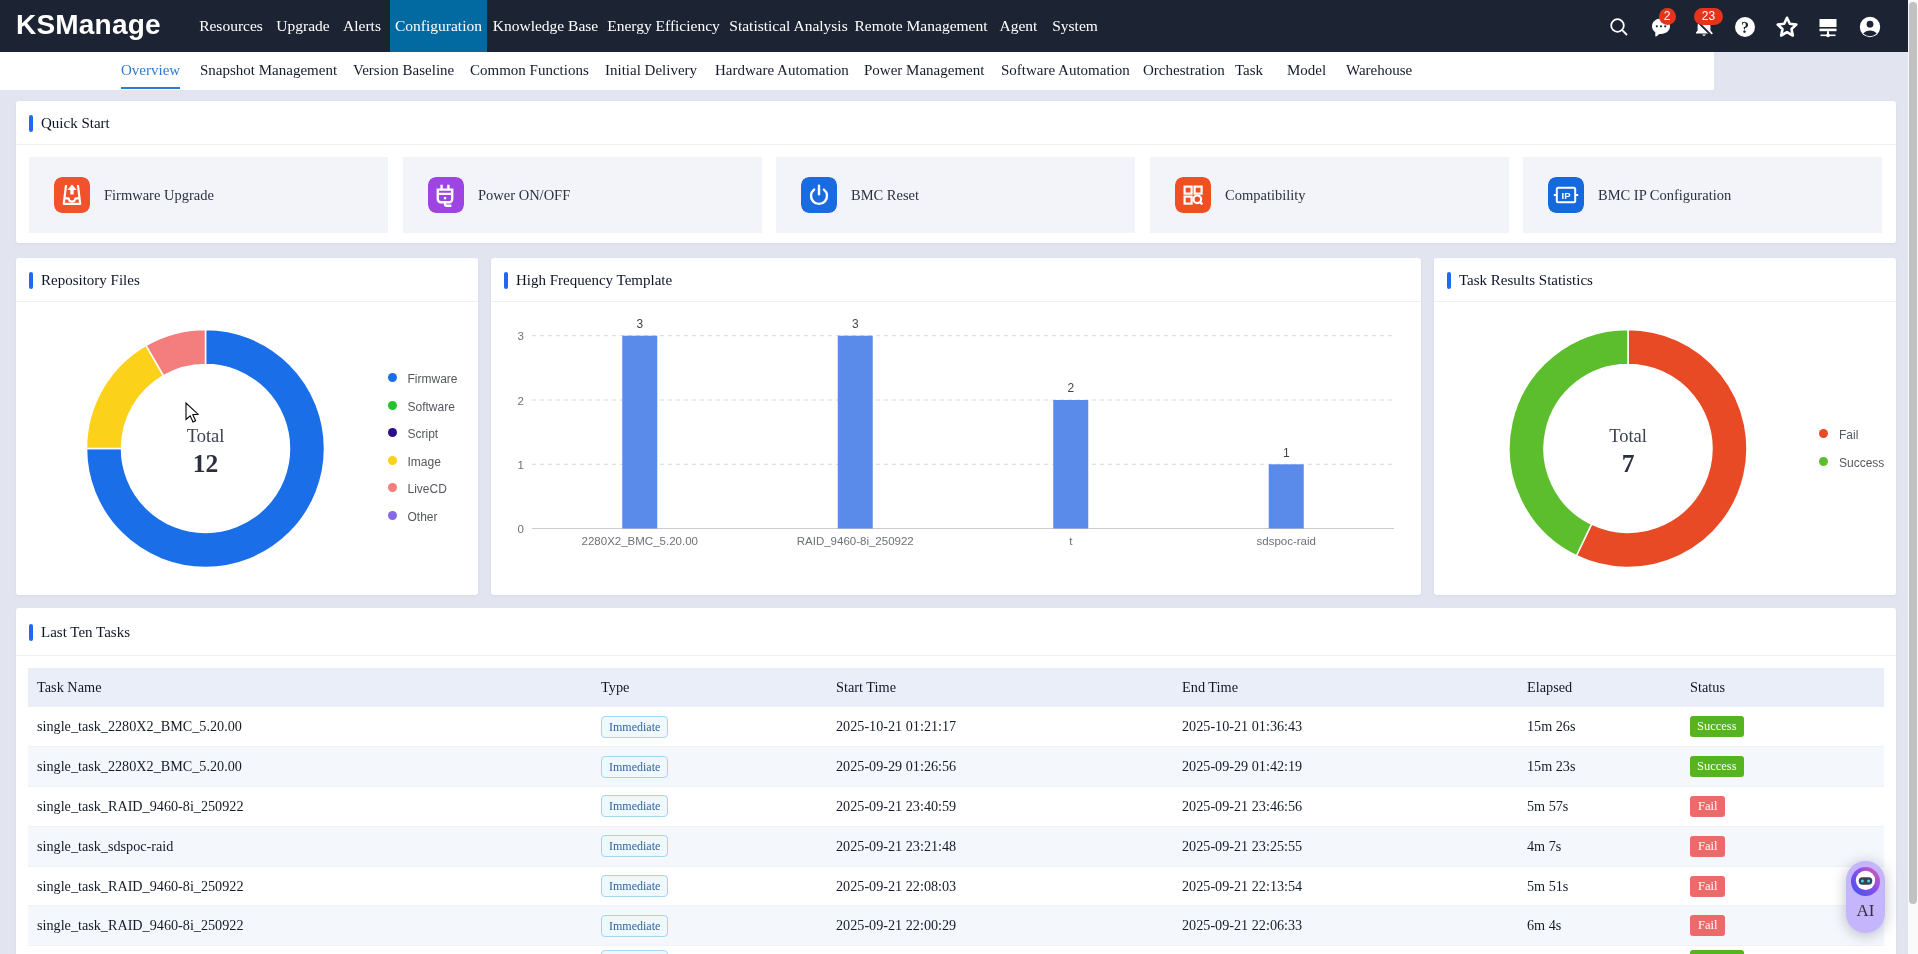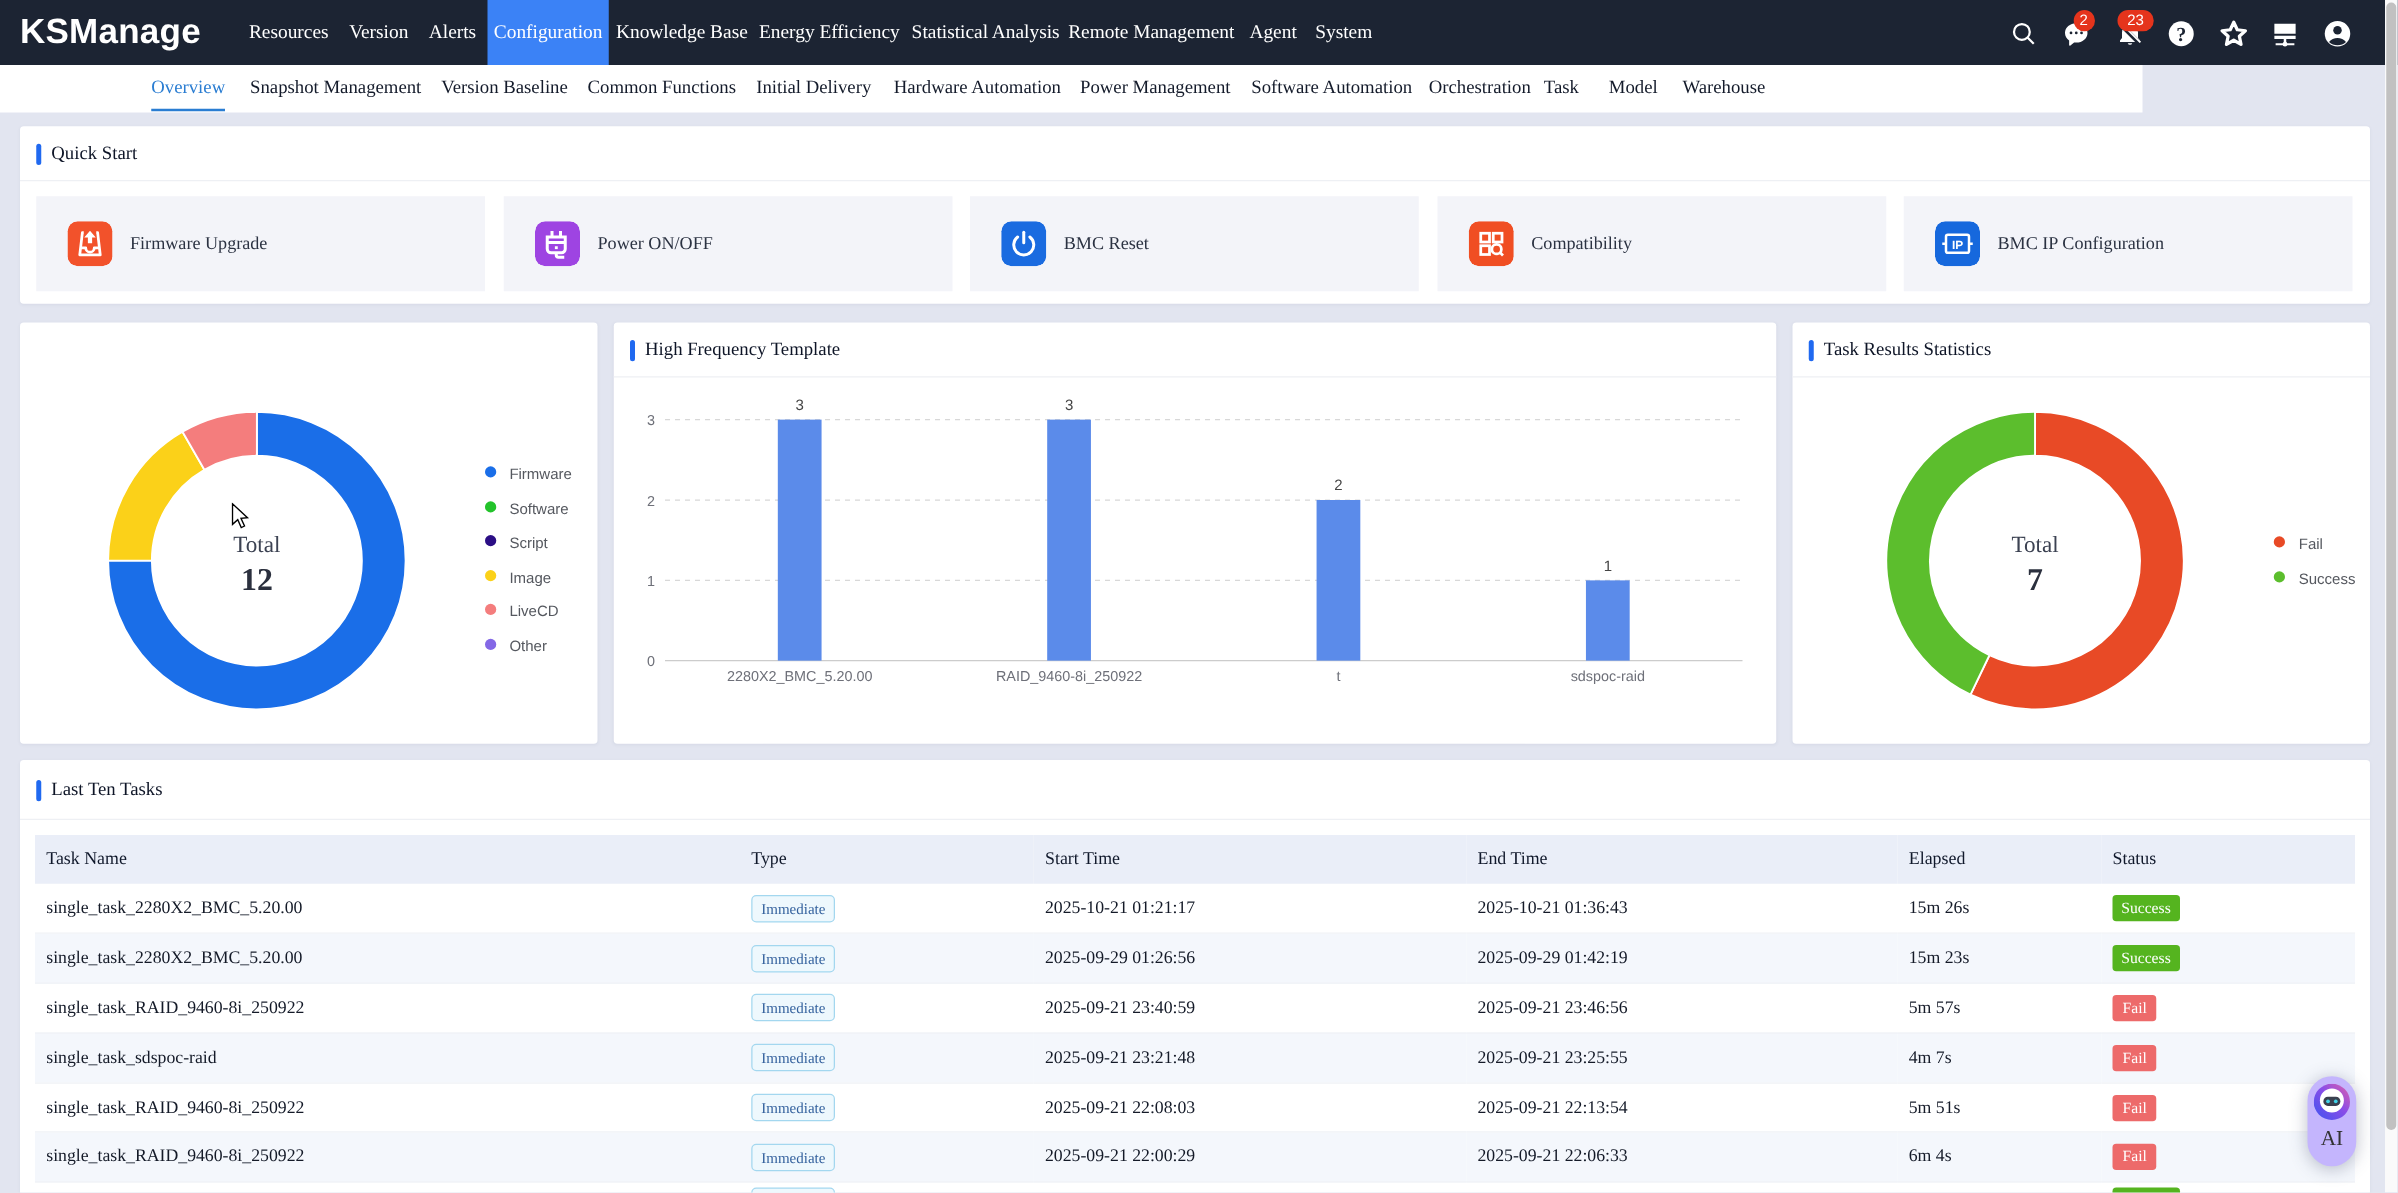--- a/index.html
+++ b/index.html
@@ -4,21 +4,21 @@
 <style>
   * { margin:0; padding:0; box-sizing:border-box; }
   html,body { width:1918px; height:954px; overflow:hidden; }
   body { font-family:"Liberation Serif", serif; background:#e2e5f0; position:relative; }
 
   
   .nav { position:absolute; left:0; top:0; width:1918px; height:52px; background:#1c2433; }
   .logo { position:absolute; left:16px; top:9px; font-family:"Liberation Sans",sans-serif; font-weight:bold; font-size:28px; color:#fff; letter-spacing:0.2px; }
   .menu { position:absolute; left:0; top:0; height:52px; }
   .menu a { position:absolute; top:0; height:52px; line-height:52px; color:#fff; font-size:15.5px; text-decoration:none; text-align:center; white-space:nowrap; }
-  .menu a.act { background:#3b82f6; }
+  .menu a.act { background:#0369a1; }
   .nico { position:absolute; top:16px; width:22px; height:22px; }
   .badge { position:absolute; background:#e5341c; color:#fff; font-family:"Liberation Sans",sans-serif; font-size:12px; text-align:center; border-radius:9px; line-height:17px; height:17px; }
 
   
   .tabs { position:absolute; left:0; top:52px; width:1714px; height:38px; background:#ffffff; }
   .tabs a { position:absolute; top:0; height:37px; line-height:36px; font-size:15px; color:#141b2b; text-decoration:none; }
   .tabs a.act { color:#2a7dd2; border-bottom:2px solid #2a7dd2; }
 
   
   .panel { position:absolute; background:#fff; border-radius:3px; box-shadow:0 1px 3px rgba(40,50,80,0.06); }
@@ -51,21 +51,21 @@
   .aifloat { position:absolute; left:1846px; top:861px; width:39px; height:72px; background:#c4b5fd; border-radius:20px; box-shadow:0 2px 14px rgba(60,70,100,0.35); z-index:40; }
   .aifloat .lbl { position:absolute; left:0; width:39px; top:40px; text-align:center; font-size:17px; color:#333; }
 </style>
 </head>
 <body>
 
 <div class="nav">
   <div class="logo">KSManage</div>
   <div class="menu">
     <a style="left:190px;width:82px;">Resources</a>
-    <a style="left:272px;width:62px;">Version</a>
+    <a style="left:272px;width:62px;">Upgrade</a>
     <a style="left:334px;width:56px;">Alerts</a>
     <a class="act" style="left:390px;width:97px;">Configuration</a>
     <a style="left:487px;width:117px;">Knowledge Base</a>
     <a style="left:604px;width:119px;">Energy Efficiency</a>
     <a style="left:723px;width:131px;">Statistical Analysis</a>
     <a style="left:854px;width:134px;">Remote Management</a>
     <a style="left:988px;width:61px;">Agent</a>
     <a style="left:1044px;width:62px;">System</a>
   </div>
 
@@ -186,20 +186,24 @@
           <line x1="5.8" y1="18" x2="8.8" y2="18"></line>
           <line x1="27.2" y1="18" x2="30.2" y2="18"></line>
         </g>
         <text x="18" y="22" text-anchor="middle" font-family="Liberation Sans,sans-serif" font-size="9.5" font-weight="bold" fill="#fff">IP</text>
       </svg>
     <div class="qtxt">BMC IP Configuration</div>
   </div>
 </div>
 
 <div class="panel" style="left:16px; top:258px; width:462px; height:337px;">
+  <div class="ptitle">
+      <span class="bar"></span>
+      <span class="txt">Repository Files</span>
+    </div>
   <svg style="position:absolute;left:0;top:44px;" width="462" height="293" viewBox="0 0 462 293">
     <g stroke="#fff" stroke-width="1.5">
       <path d="M189.50 27.50 A119 119 0 1 1 70.50 146.50 L105.50 146.50 A84 84 0 1 0 189.50 62.50 Z" fill="#1a6ee8"></path>
       <path d="M70.50 146.50 A119 119 0 0 1 130.00 43.44 L147.50 73.75 A84 84 0 0 0 105.50 146.50 Z" fill="#fbd119"></path>
       <path d="M130.00 43.44 A119 119 0 0 1 189.50 27.50 L189.50 62.50 A84 84 0 0 0 147.50 73.75 Z" fill="#f47d7d"></path>
     </g>
     <text x="189.5" y="139.5" text-anchor="middle" font-size="18.5" fill="#3c4252">Total</text>
     <text x="189.5" y="170" text-anchor="middle" font-size="25.5" font-weight="bold" fill="#2b303e">12</text>
   </svg>
   <div class="legend-item" style="left:371.5px; top:114px;"><i style="background:#1a6ee8;"></i>Firmware</div>

